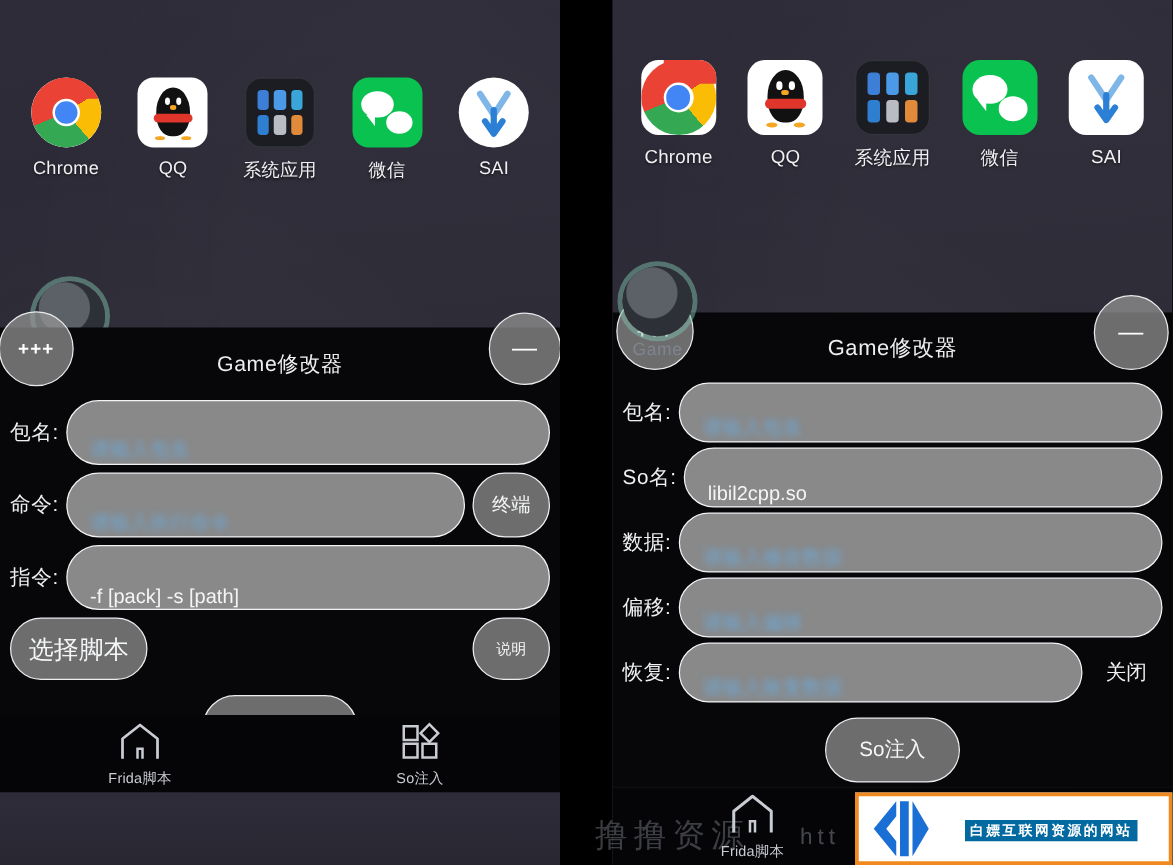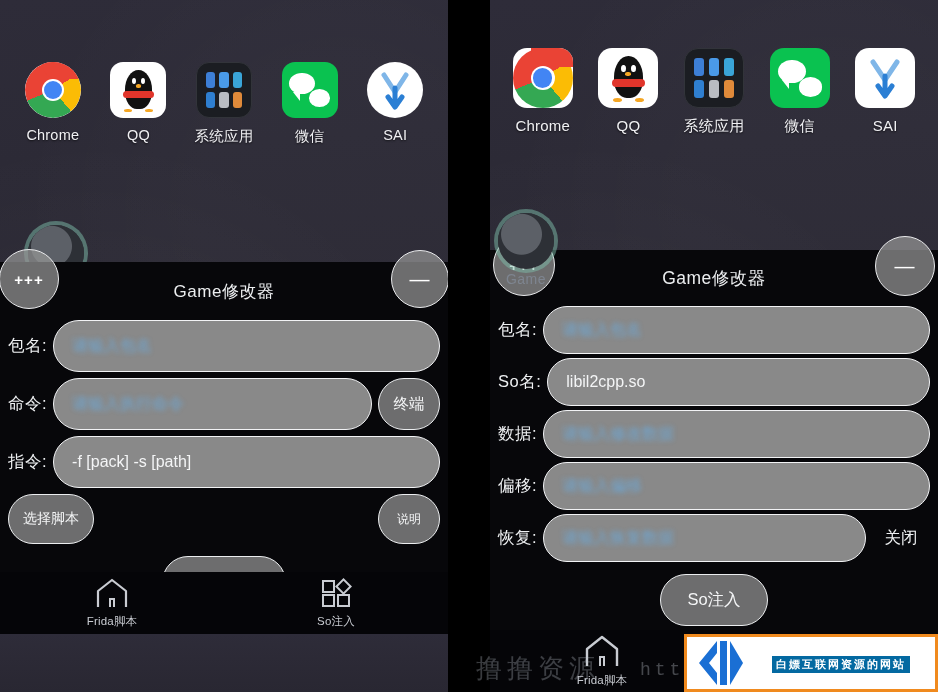--- a/index.html
+++ b/index.html
@@ -133,21 +133,21 @@
     flex: 0 0 auto; font-size:16.5px; color:#eef0f2; white-space:nowrap;
     letter-spacing:.5px;
   }
   .panel-right .lbl { font-size:16.5px; }
 
   .field {
     flex:1 1 auto; min-width:0;
     background: rgba(160,160,160,.85);
     border: 1.5px solid #f2f3f5;
     border-radius: 28px;
-    height: 52px; display:flex; align-items:center;
+    height: 52px; display:flex; align-items:flex-end;
     padding: 0 18px; overflow:hidden;
   }
   .panel-right .field { height: 48px; }
   .field .val { font-size:16px; color:#f4f5f6; white-space:nowrap; }
   .field .ph {
     font-size:16px; color:#6da9d8; white-space:nowrap;
     filter: blur(2.6px); opacity:.95;
   }
 
   .side-btn {
@@ -164,21 +164,21 @@
 
   
   .script-row {
     display:flex; align-items:center; justify-content:space-between;
     padding: 0 8px; margin-top: 4px;
   }
   .pill {
     background: rgba(150,150,150,.72);
     border:1.5px solid #eceef0; border-radius:26px;
     height:50px; display:flex; align-items:center; justify-content:center;
-    font-size:14px; color:#f5f6f7; padding:0 14px;
+    font-size:20px; color:#f5f6f7; padding:0 14px;
   }
   .pill.w-small { width:62px; padding:0; font-size:12px; }
   .hint { font-size:16.5px; color:#eef0f2; letter-spacing:.3px; }
 
   .center-action { display:flex; justify-content:center; margin-top:12px; }
   .big-pill {
     background: rgba(150,150,150,.72);
     border:1.5px solid #eceef0; border-radius:28px;
     height:52px; padding:0 26px;
     display:flex; align-items:center; justify-content:center;
@@ -207,21 +207,21 @@
   .wm-ayingboke {
     position:absolute; left:476px; bottom:6px;
     font-size:26px; color:rgba(190,195,205,.30);
     letter-spacing:5px; white-space:nowrap; pointer-events:none;
     font-family:"Liberation Serif", serif;
   }
   .wm-url {
     position:absolute; left:640px; bottom:12px;
     font-size:18px; color:rgba(200,205,215,.33);
     letter-spacing:4px; white-space:nowrap; pointer-events:none;
-    font-family:Liberation Mono, monospace;
+    font-family:Liberation Sans, sans-serif;
   }
 
   .wm-logo {
     position:absolute; right:0; bottom:0; width:254px; height:58px;
     background:#fff; border:3px solid #f08a1e;
     display:flex; align-items:center; gap:6px; padding:2px 6px 2px 4px;
   }
   .wm-logo .mark { flex:0 0 auto; width:56px; height:48px; }
   .wm-logo .txt { flex:1 1 auto; display:flex; flex-direction:column; align-items:center; }
   .wm-logo .t1 {

